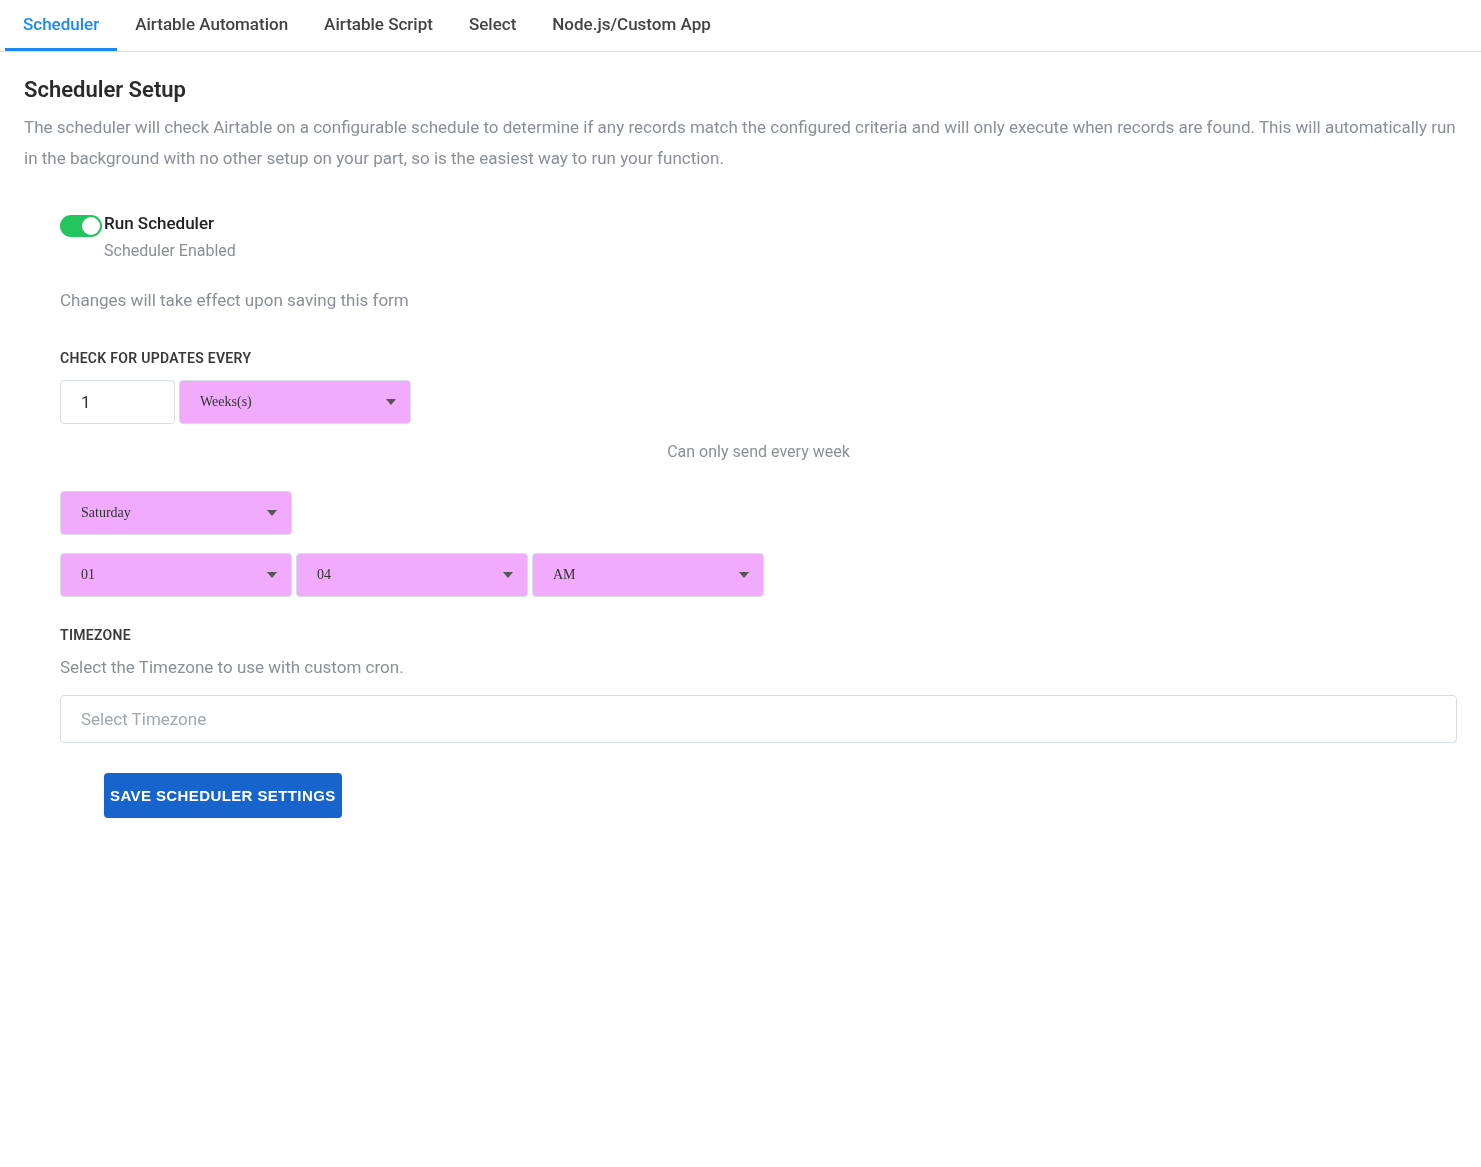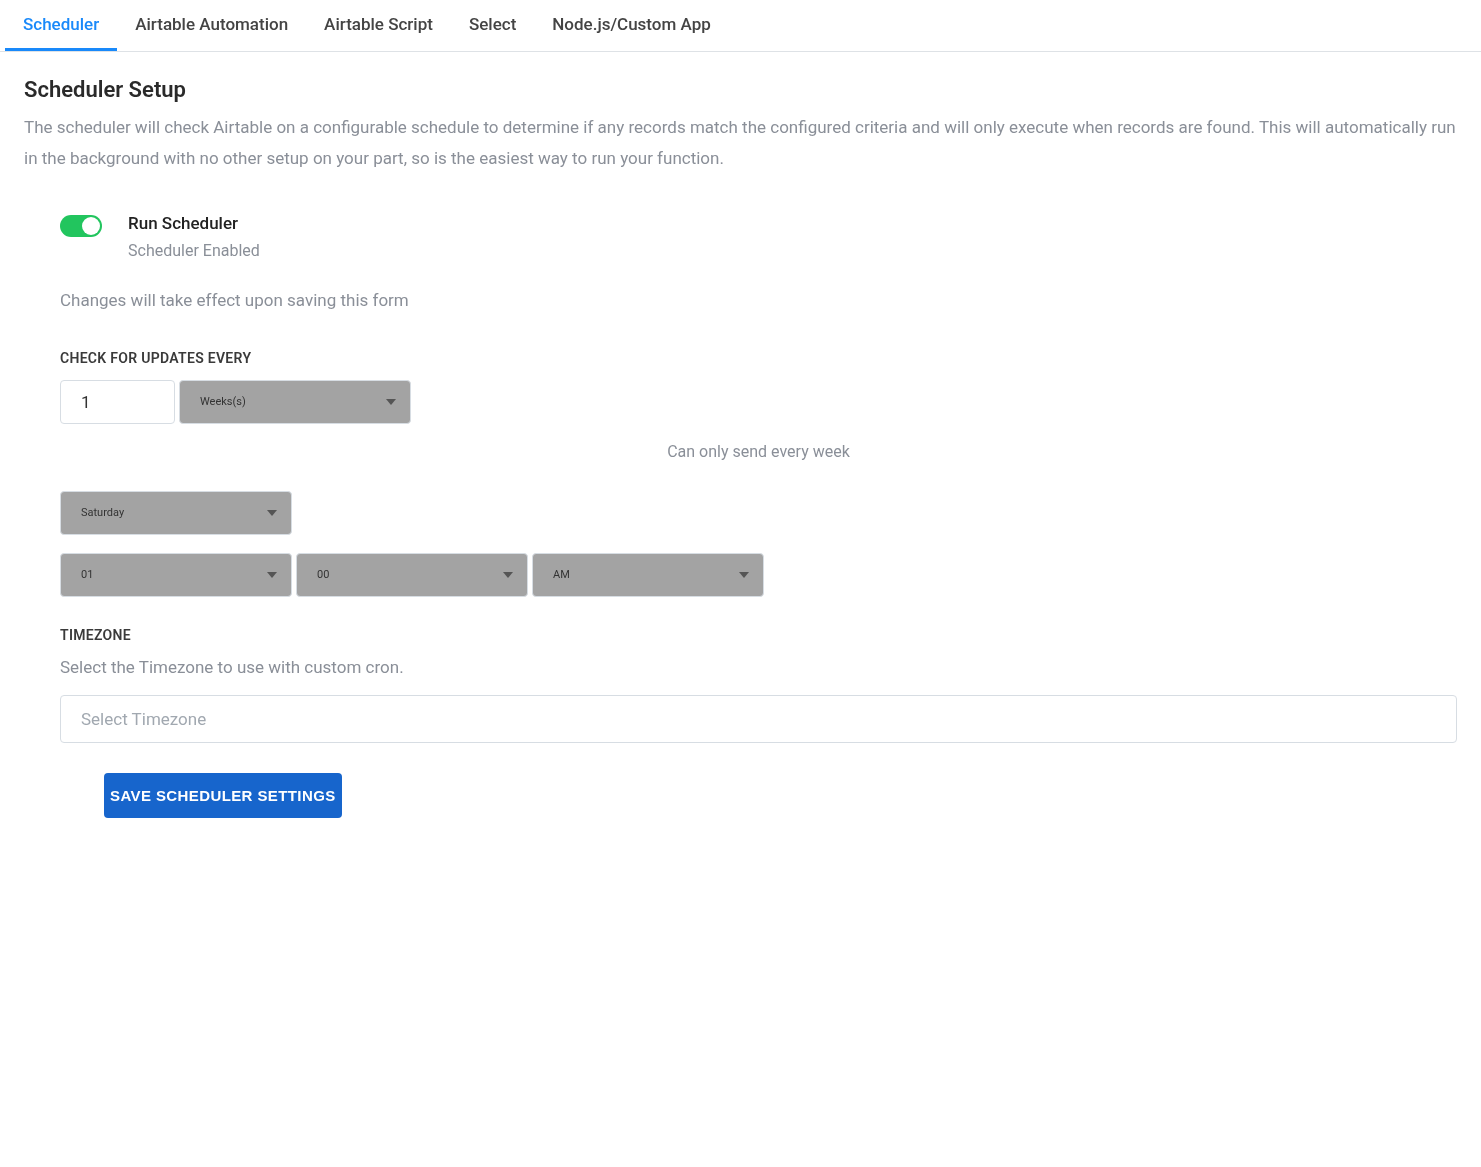--- a/index.html
+++ b/index.html
@@ -46,21 +46,21 @@
       font-size: 17px;
       line-height: 1.85;
       margin-bottom: 38px;
     }
     .section {
       padding-left: 36px;
     }
     .toggle-row {
       display: flex;
       align-items: flex-start;
-      gap: 26px;
+      gap: 2px;
       margin-bottom: 10px;
     }
     .toggle {
       position: relative;
       width: 42px;
       height: 22px;
       background: #22c55e;
       border-radius: 12px;
       cursor: pointer;
       flex-shrink: 0;
@@ -137,27 +137,28 @@
       border: 1px solid #d7dde3;
       border-radius: 4px;
       color: #333;
       font-family: inherit;
     }
     .select {
       position: relative;
       height: 44px;
       border: 1px solid #d7dde3;
       border-radius: 4px;
-      background: #a3a3a3;
+      background: #f0abfc;
       cursor: pointer;
       display: flex;
       align-items: center;
       padding: 0 40px 0 20px;
-      font-size: 11px;
-      color: #333;
+      font-size: 14px;
+      color: #333;
+      font-family: Liberation Serif, serif;
     }
     .select.w-230 { width: 232px; }
     .select.w-hour, .select.w-min, .select.w-ampm { width: 232px; }
     .caret {
       position: absolute;
       right: 14px;
       top: 50%;
       transform: translateY(-50%);
       width: 0;
       height: 0;
@@ -232,21 +233,21 @@
           <span class="caret"></span>
         </div>
       </div>
 
       <div class="row">
         <div class="select w-hour">
           <span>01</span>
           <span class="caret"></span>
         </div>
         <div class="select w-min">
-          <span>00</span>
+          <span>04</span>
           <span class="caret"></span>
         </div>
         <div class="select w-ampm">
           <span>AM</span>
           <span class="caret"></span>
         </div>
       </div>
     </div>
 
     <div class="field-group">

